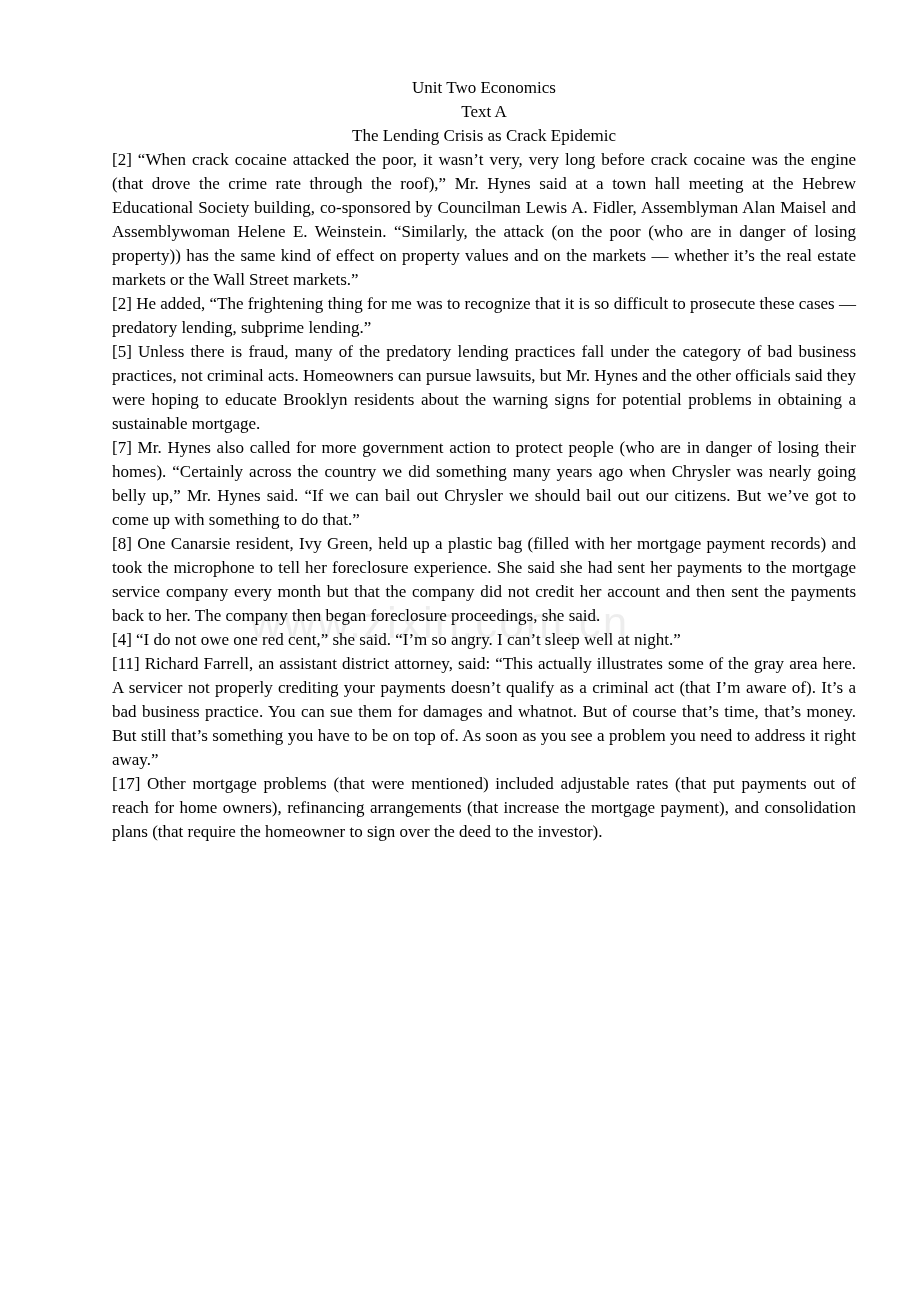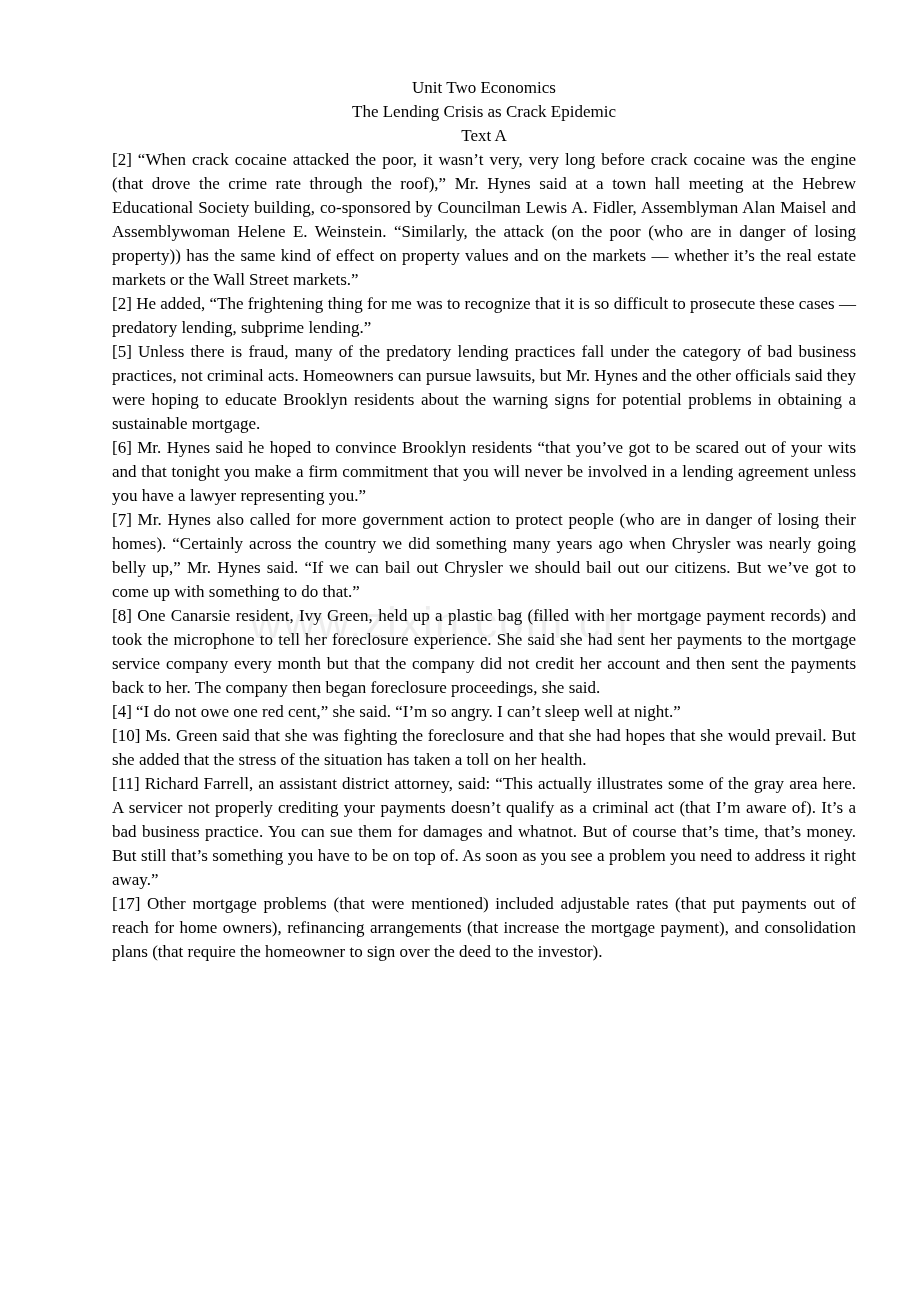--- a/index.html
+++ b/index.html
@@ -16,25 +16,23 @@
       color: rgba(0,0,0,0.07); pointer-events: none; white-space: nowrap;
     }
   </style>
 </head>
 <body>
 
 <div class="watermark">www.zixin.com.cn</div>
 
 <div class="page">
   <p class="center">Unit Two Economics</p>
+  <p class="center">Text A</p>
   <p class="center">The Lending Crisis as Crack Epidemic</p>
-  <p class="center">Text A</p>
   <p class="para">[2]  “When crack cocaine attacked the poor, it wasn’t very, very long before crack cocaine was the engine (that drove the crime rate through the roof),” Mr. Hynes said at a town hall meeting at the Hebrew Educational Society building, co-sponsored by Councilman Lewis A. Fidler, Assemblyman Alan Maisel and Assemblywoman Helene E. Weinstein. “Similarly, the attack (on the poor (who are in danger of losing property)) has the same kind of effect on property values and on the markets — whether it’s the real estate markets or the Wall Street markets.”</p>
   <p class="para">[2] He added, “The frightening thing for me was to recognize that it is so difficult to prosecute these cases — predatory lending, subprime lending.”</p>
   <p class="para">[5] Unless there is fraud, many of the predatory lending practices fall under the category of bad business practices, not criminal acts. Homeowners can pursue lawsuits, but Mr. Hynes and the other officials said they were hoping to educate Brooklyn residents about the warning signs for potential problems in obtaining a sustainable mortgage.</p>
-  <p class="para">[6] Mr. Hynes said he hoped to convince Brooklyn residents “that you’ve got to be scared out of your wits and that tonight you make a firm commitment that you will never be involved in a lending agreement unless you have a lawyer representing you.”</p>
   <p class="para">[7] Mr. Hynes also called for more government action to protect people (who are in danger of losing their homes). “Certainly across the country we did something many years ago when Chrysler was nearly going belly up,” Mr. Hynes said. “If we can bail out Chrysler we should bail out our citizens. But we’ve got to come up with something to do that.”</p>
   <p class="para">[8] One Canarsie resident, Ivy Green, held up a plastic bag (filled with her mortgage payment records) and took the microphone to tell her foreclosure experience. She said she had sent her payments to the mortgage service company every month but that the company did not credit her account and then sent the payments back to her. The company then began foreclosure proceedings, she said.</p>
   <p class="para">[4]  “I do not owe one red cent,” she said. “I’m so angry. I can’t sleep well at night.”</p>
-  <p class="para">[10] Ms. Green said that she was fighting the foreclosure and that she had hopes that she would prevail. But she added that the stress of the situation has taken a toll on her health.</p>
   <p class="para">[11] Richard Farrell, an assistant district attorney, said: “This actually illustrates some of the gray area here. A servicer not properly crediting your payments doesn’t qualify as a criminal act (that I’m aware of). It’s a bad business practice. You can sue them for damages and whatnot. But of course that’s time, that’s money. But still that’s something you have to be on top of. As soon as you see a problem you need to address it right away.”</p>
   <p class="para">[17] Other mortgage problems (that were mentioned) included adjustable rates (that put payments out of reach for home owners), refinancing arrangements (that increase the mortgage payment), and consolidation plans (that require the homeowner to sign over the deed to the investor).</p>
 </div>
 
 </body></html>

